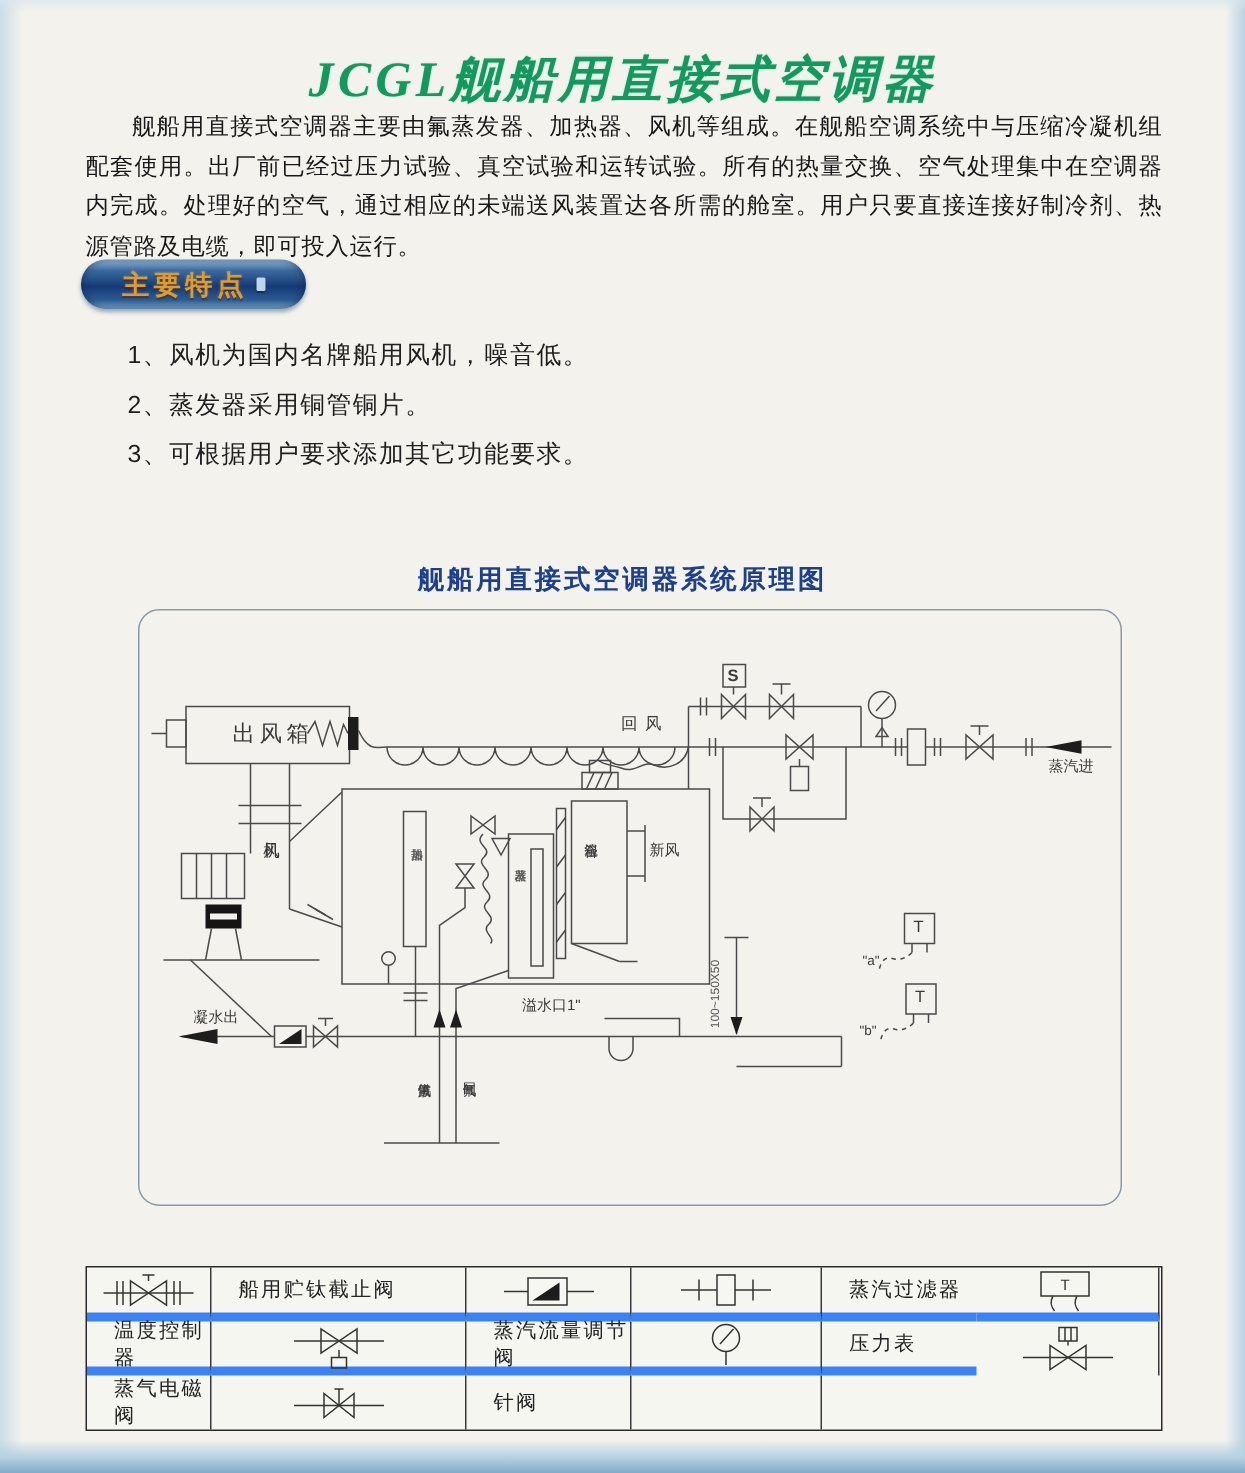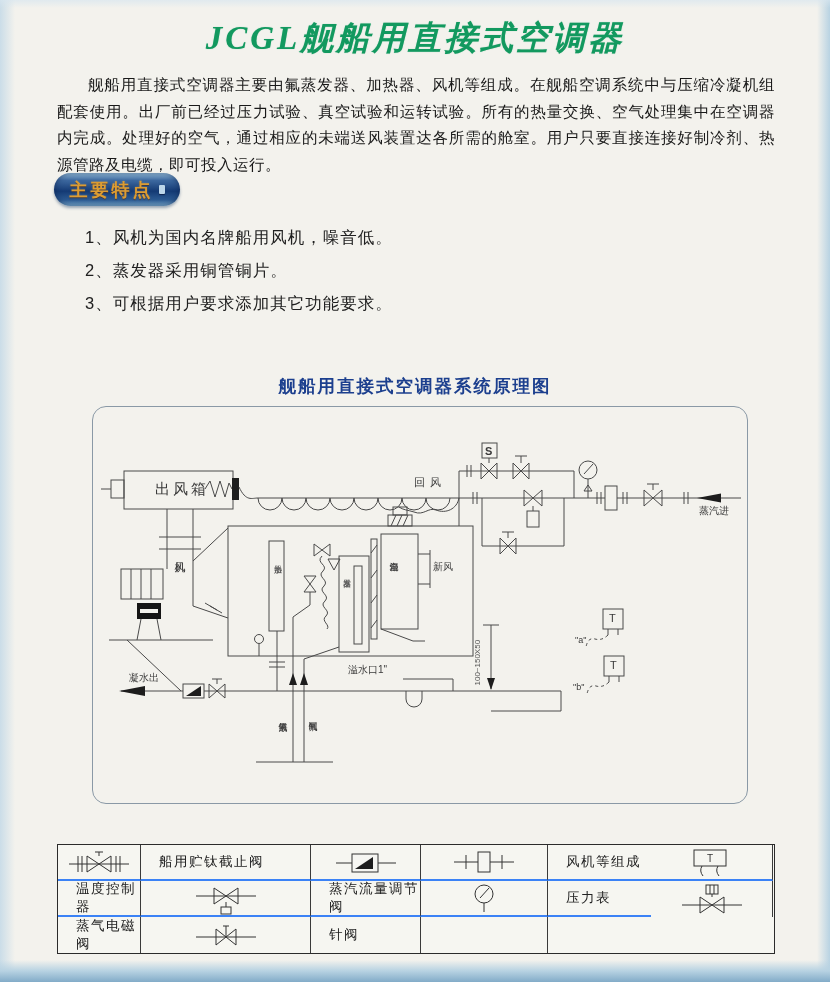--- a/index.html
+++ b/index.html
@@ -9,32 +9,32 @@
     font-family:"Liberation Sans", sans-serif;
     color:#1e1e1e;
   }
   .edge{position:absolute;pointer-events:none;}
   .edge-left{left:0;top:0;bottom:0;width:15px;background:linear-gradient(90deg,#c3d9e7,rgba(243,242,237,0));opacity:.85;}
   .edge-right{right:0;top:0;bottom:0;width:13px;background:linear-gradient(270deg,#b5d1e2,rgba(243,242,237,0));opacity:.95;}
   .edge-bottom{left:0;right:0;bottom:0;height:22px;background:linear-gradient(0deg,#82abc8 0%,#b7d2e2 50%,rgba(243,242,237,0) 100%);}
   .edge-top{left:0;right:0;top:0;height:8px;background:linear-gradient(180deg,#d8e6ef,rgba(243,242,237,0));opacity:.7;}
 
   .page-title{
-    position:absolute;top:16px;left:0;width:100%;text-align:center;
+    position:absolute;top:31px;left:0;width:100%;text-align:center;
     font-family:"Liberation Serif", serif;font-style:italic;font-weight:bold;
     font-size:33px;letter-spacing:3px;color:#12995f;
     text-shadow:0 0 1px rgba(18,153,95,.4);
   }
   .intro{
     position:absolute;left:57px;top:72px;width:718px;
     font-size:15.5px;line-height:26.5px;text-align:justify;
     text-indent:2em;letter-spacing:.5px;color:#191919;
   }
   .badge{
-    position:absolute;left:54px;top:173px;width:126px;height:33px;
+    position:absolute;left:54px;top:173px;width:150px;height:33px;
     border-radius:17px;
     background:linear-gradient(180deg,#9cc4e0 0%,#3d69a0 22%,#143a74 55%,#2d5c94 82%,#7fb0d2 100%);
     box-shadow:0 2px 3px rgba(40,70,110,.45), inset 0 0 6px rgba(10,30,70,.6);
     display:flex;align-items:center;justify-content:center;
   }
   .badge-text{
     font-size:18px;font-weight:bold;letter-spacing:3px;color:#dc9c32;
     text-shadow:0 1px 1px rgba(60,20,0,.55), 0 0 2px rgba(255,220,140,.35);
   }
   .badge-dot{width:6px;height:9px;margin-left:5px;background:#bcd6ea;border-radius:1px;box-shadow:0 1px 1px rgba(0,0,30,.5);}
@@ -53,21 +53,21 @@
   .dlabel{position:absolute;color:#3a3a3a;white-space:nowrap;}
   .vlabel{writing-mode:vertical-rl;text-orientation:upright;}
   .dim{transform:rotate(-90deg);transform-origin:center;}
 
   .legend{
     position:absolute;left:57px;top:844px;width:718px;
     border:1.5px solid #2b2b2b;box-sizing:border-box;
     display:grid;grid-template-columns:83px 170px 110px 127px 103px 122px;
     grid-auto-rows:36px;background:rgba(250,250,246,.5);
   }
-  .lcell{border-right:1px solid #3a3a3a;border-bottom:2px solid #3b82f6;display:flex;align-items:center;box-sizing:border-box;}
+  .lcell{border-right:1px solid #3a3a3a;border-bottom:6px solid #3b82f6;display:flex;align-items:center;box-sizing:border-box;}
   .lcell.sym{justify-content:center;}
   .lcell.lab{padding-left:18px;font-size:13.5px;letter-spacing:1.5px;color:#222;}
   .lcell.last-col{border-right:none;}
   .lcell.last-row{border-bottom:none;}
 </style>
 </head>
 <body>
 
 <div class="edge edge-left"></div>
 <div class="edge edge-right"></div>
@@ -276,21 +276,21 @@
   <div class="lcell sym">
     <svg width="64" height="36">
         <g stroke="#333" fill="none" stroke-width="1">
       <line x1="2" y1="18" x2="62" y2="18"></line>
           <line x1="14" y1="11" x2="14" y2="25"></line>
       <rect x="26" y="8" width="12" height="20" fill="#f6f6f2"></rect>
           <line x1="50" y1="11" x2="50" y2="25"></line>
     </g>
       </svg>
   </div>
-  <div class="lcell lab last-col">风机等组成</div>
+  <div class="lcell lab last-col">蒸汽过滤器</div>
 
   <div class="lcell sym">
     <svg width="64" height="36">
         <g stroke="#333" fill="none" stroke-width="1">
       <rect x="14" y="6" width="32" height="16"></rect>
       <text x="30" y="18" font-size="10" fill="#333" stroke="none" text-anchor="middle">T</text>
       <path d="M22,22 q-3,5 1,10"></path>
           <path d="M38,22 q-3,5 1,10"></path>
     </g>
       </svg>

